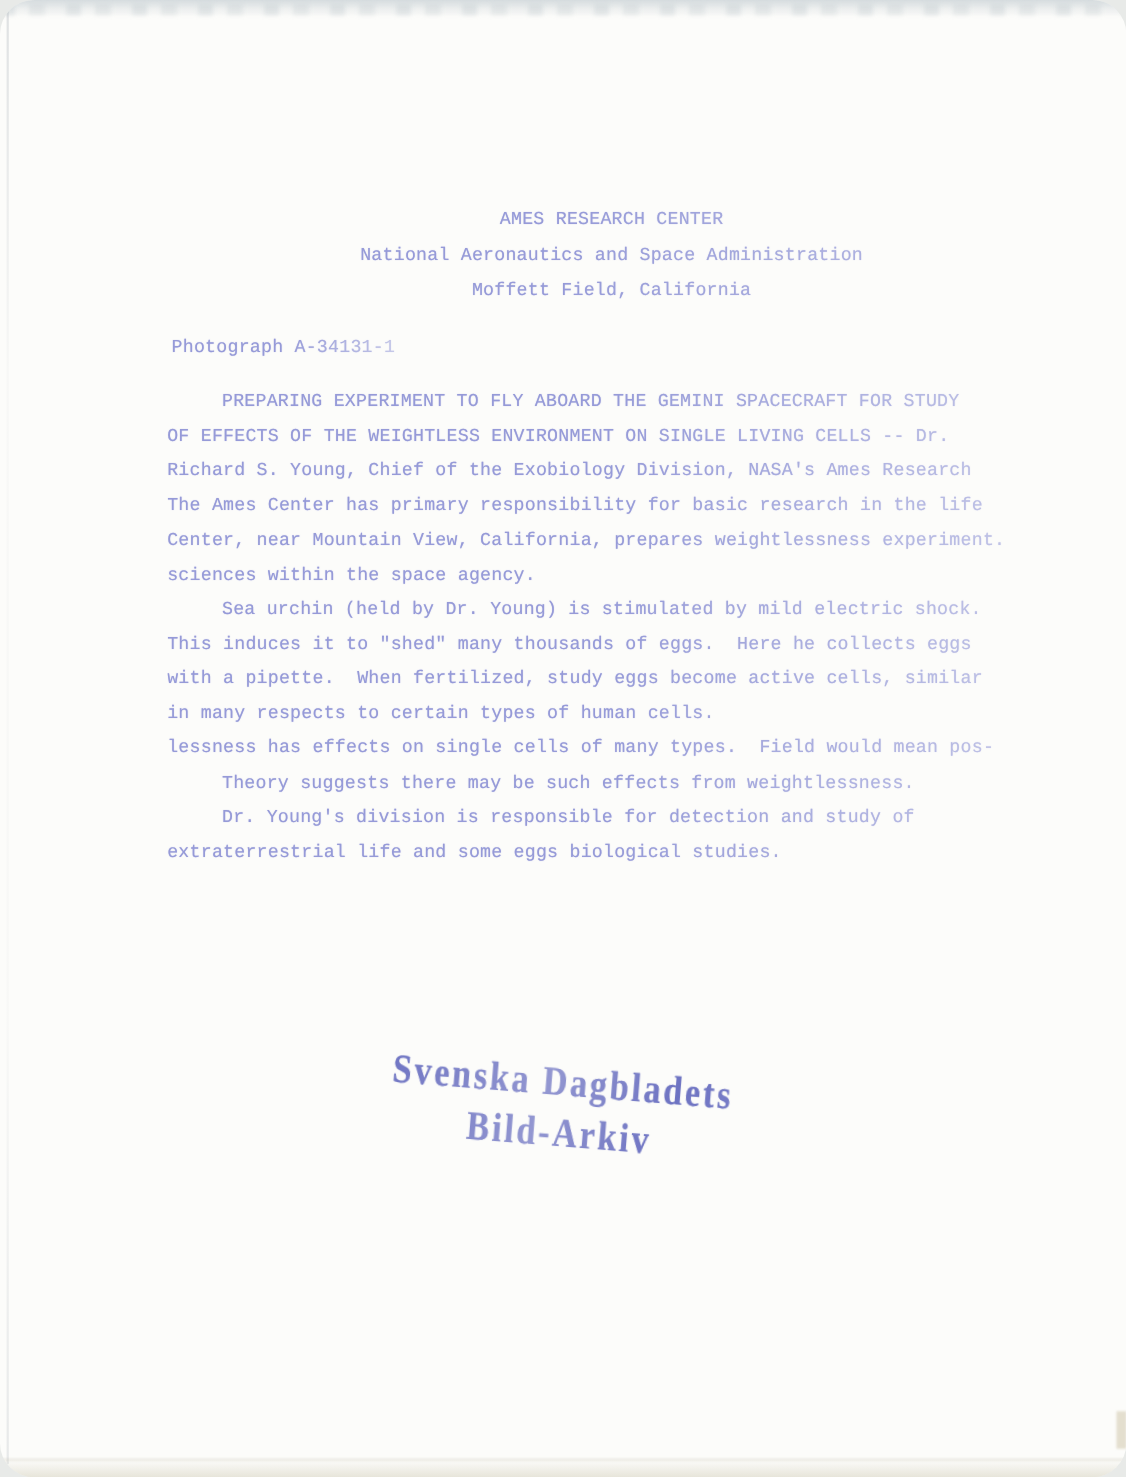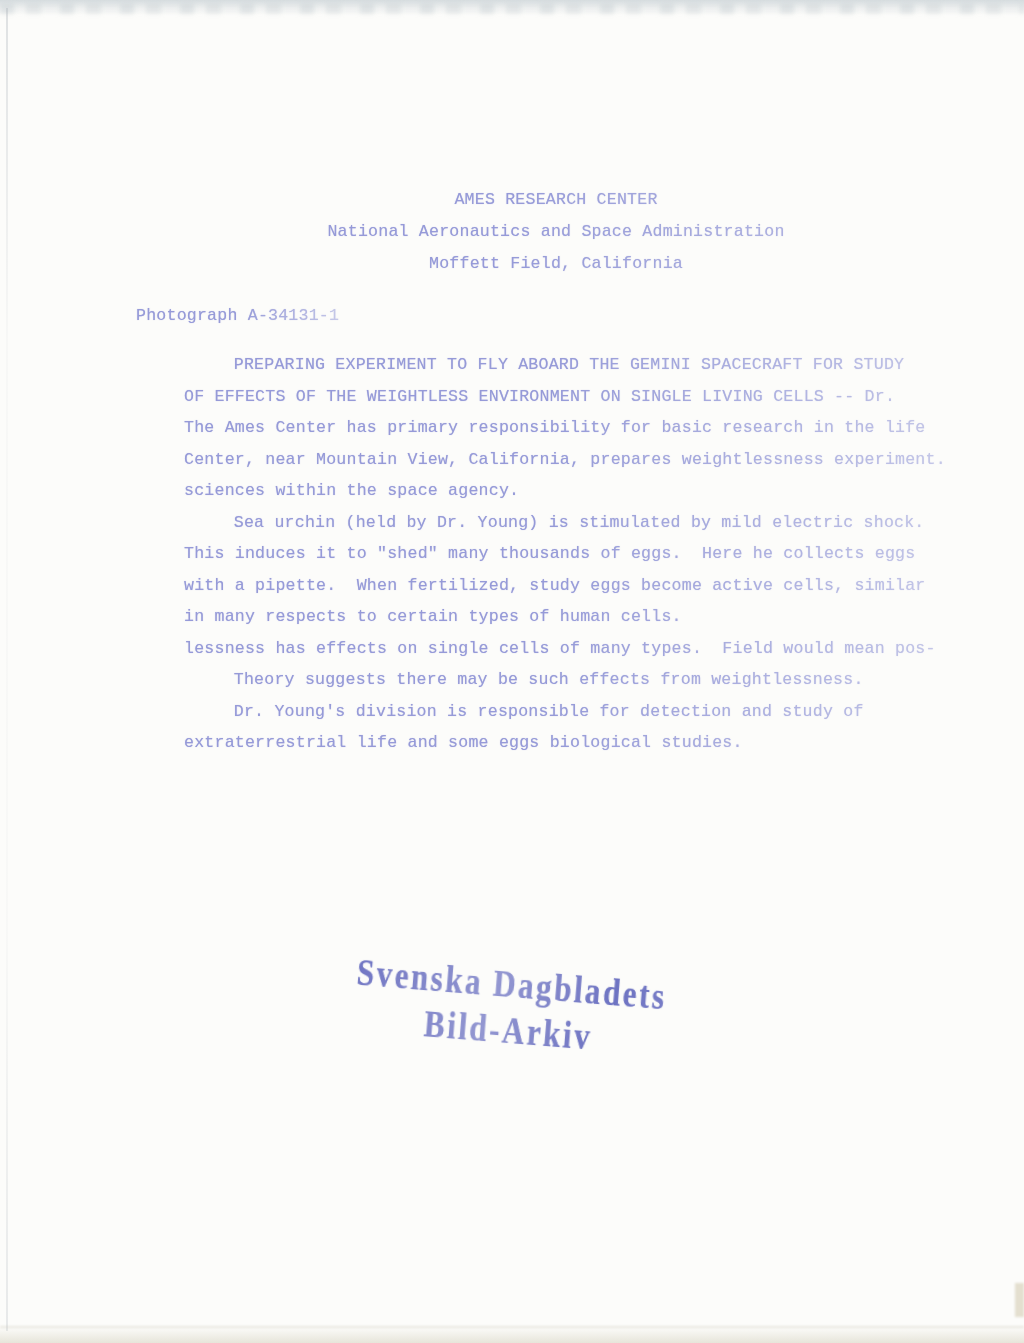--- a/index.html
+++ b/index.html
@@ -8,20 +8,21 @@
     background: #e8eae8;
     font-family: "Liberation Mono", "DejaVu Sans Mono", monospace;
   }
   .scan {
     position: relative;
     width: 1024px;
     height: 1343px;
     margin: 0 auto;
     background: var(--paper, #fcfcfa);
     overflow: hidden;
+    border-radius: 31px;
   }
 
   
   .edge-top {
     position: absolute; top: 0; left: 0; right: 0; height: 15px;
     background: linear-gradient(to bottom, rgba(160,175,184,0.42), rgba(160,175,184,0.12) 55%, rgba(160,175,184,0));
   }
   .edge-top-noise {
     position: absolute; top: 4px; left: 0; right: 0; height: 10px;
     background: repeating-linear-gradient(to right,
@@ -61,30 +62,30 @@
 
   .header {
     position: absolute;
     top: 184px; left: 0; right: 0;
     padding-left: 88px;
     text-align: center;
     line-height: 32px;
   }
   .photo-id {
     position: absolute;
-    top: 300px; left: 136px;
+    top: 300px; left: 156px;
     line-height: 32px;
   }
   .caption-body {
     position: absolute;
     top: 349px; left: 152px;
     width: 800px;
     line-height: 31.5px;
   }
-  .caption-body .line { white-space: pre; margin-left: 32px; }
+  .caption-body .line { white-space: pre; }
   .caption-body .line.indent { padding-left: 5ch; }
 
   
   .stamp {
     position: absolute;
     top: 962px;
     left: 510px;
     transform: translateX(-50%) rotate(4.6deg);
     text-align: center;
     color: var(--stamp, #6167bd);
@@ -120,20 +121,21 @@
     <div>AMES RESEARCH CENTER</div>
     <div>National Aeronautics and Space Administration</div>
     <div>Moffett Field, California</div>
   </div>
 
   <div class="photo-id typewriter">Photograph A-34131-1</div>
 
   <div class="caption-body typewriter">
       <div class="line indent">PREPARING EXPERIMENT TO FLY ABOARD THE GEMINI SPACECRAFT FOR STUDY</div>
       <div class="line">OF EFFECTS OF THE WEIGHTLESS ENVIRONMENT ON SINGLE LIVING CELLS -- Dr.</div>
+      <div class="line">Richard S. Young, Chief of the Exobiology Division, NASA's Ames Research</div>
       <div class="line">The Ames Center has primary responsibility for basic research in the life</div>
       <div class="line">Center, near Mountain View, California, prepares weightlessness experiment.</div>
       <div class="line">sciences within the space agency.</div>
       <div class="line indent">Sea urchin (held by Dr. Young) is stimulated by mild electric shock.</div>
       <div class="line">This induces it to "shed" many thousands of eggs.  Here he collects eggs</div>
       <div class="line">with a pipette.  When fertilized, study eggs become active cells, similar</div>
       <div class="line">in many respects to certain types of human cells.</div>
       <div class="line">lessness has effects on single cells of many types.  Field would mean pos-</div>
       <div class="line indent">Theory suggests there may be such effects from weightlessness.</div>
       <div class="line indent">Dr. Young's division is responsible for detection and study of</div>

